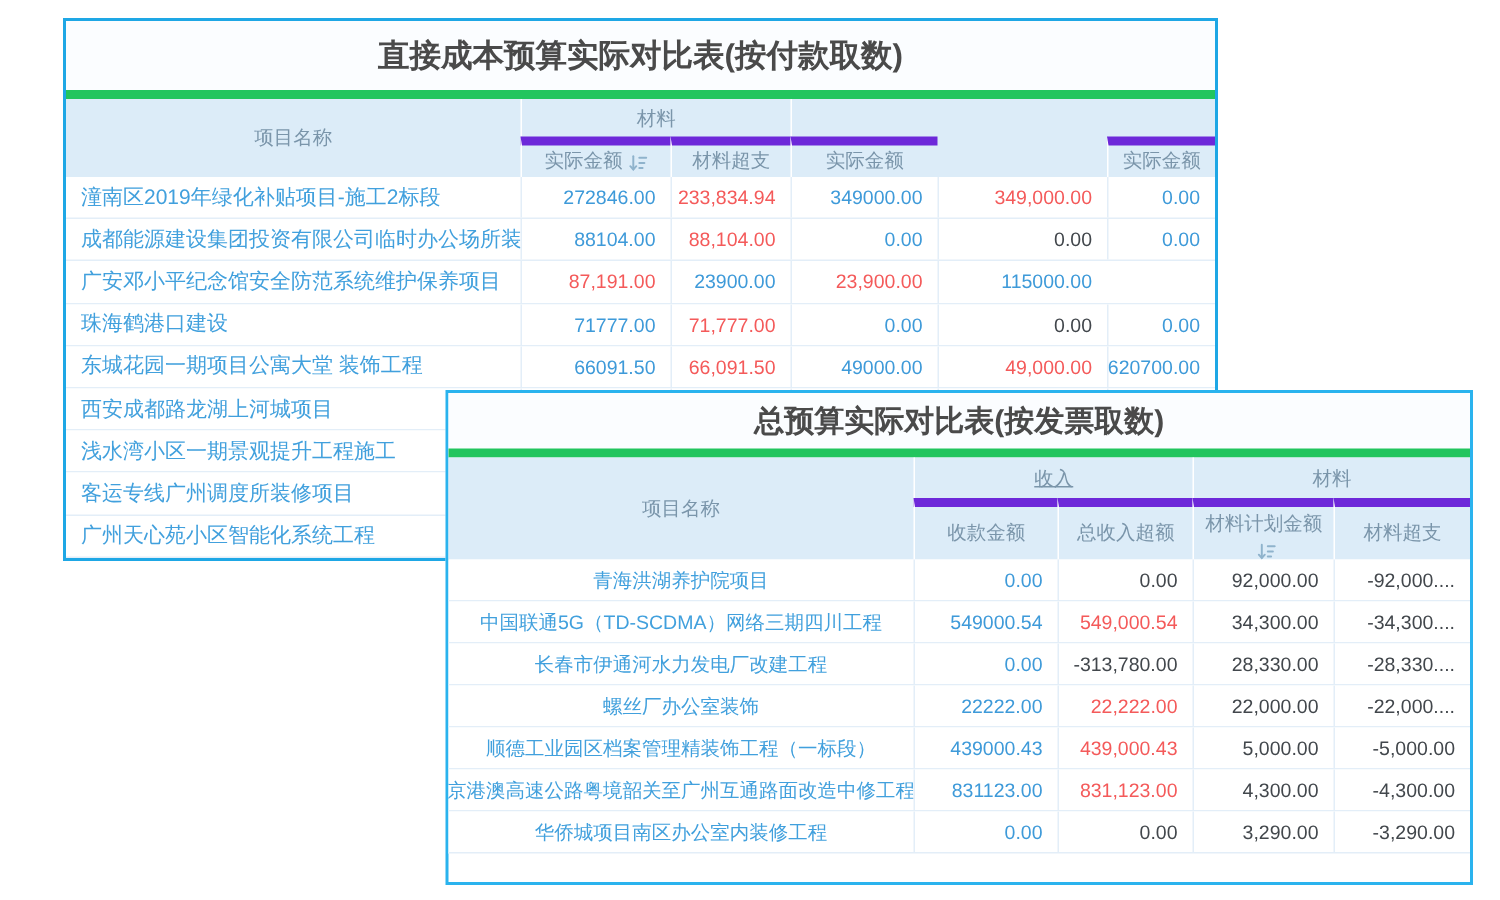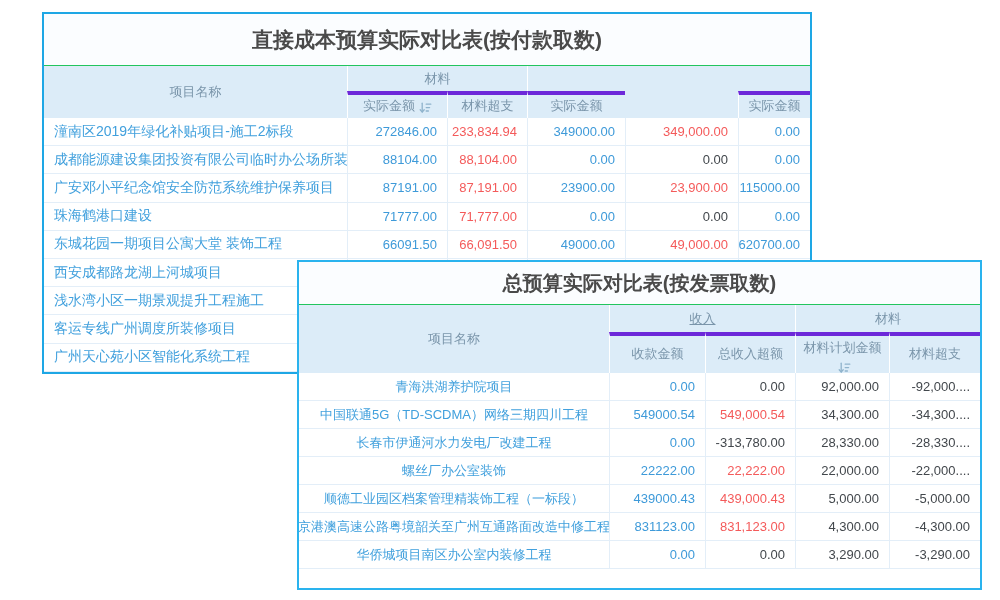--- a/index.html
+++ b/index.html
@@ -1,29 +1,29 @@
 <!DOCTYPE html>
 <html><head>
 <meta charset="utf-8">
 <style>
   *{box-sizing:border-box;margin:0;padding:0}
   body{background:#fff;font-family:"Liberation Sans",sans-serif}
   .canvas{position:relative;width:1000px;height:600px;background:#fff;overflow:hidden}
   .tbl{position:absolute;background:#fff;border-style:solid;border-width:2px}
   .t1{left:42px;top:12px;width:770px;height:362px;border-color:#1ea7e5}
   .t2{left:297px;top:260px;width:685px;height:330px;border-color:#2ab3ee}
-  .t-title{display:flex;align-items:center;justify-content:center;font-weight:bold;color:#4a4a4a;background:#fbfdff;border-bottom:1px solid #22c55e}
+  .t-title{display:flex;align-items:center;justify-content:center;font-weight:bold;color:#4a4a4a;background:#fbfdff;border-bottom:6px solid #22c55e}
   .t1 .t-title{height:52px;font-size:21px}
   .t2 .t-title{height:43px;font-size:20px}
   .t-head{display:grid;background:#dcecf8;color:#7a95aa;font-size:13px}
   .t1 .t-head{grid-template-columns:303px 100px 80px 98px 113px 72px;grid-template-rows:25px 27px}
   .t2 .t-head{grid-template-columns:310px 96px 90px 94px 91px;grid-template-rows:27px 41px}
   .h-name{grid-row:1/span 2;grid-column:1;display:flex;align-items:center;justify-content:center}
   .h-group{grid-row:1;display:flex;align-items:center;justify-content:center;border-left:1px solid #fff}
-  .h-col{grid-row:2;display:flex;align-items:center;justify-content:center;border-left:1px solid #fff;border-top:4px solid #6d28d9;text-align:center;line-height:1.25;padding:0 3px;flex-wrap:wrap}
+  .h-col{grid-row:2;display:flex;align-items:center;justify-content:center;border-left:1px solid #fff;border-top:6px solid #6d28d9;text-align:center;line-height:1.25;padding:0 3px;flex-wrap:wrap}
   .h-col .lbl{white-space:pre-wrap}
   .sort-ic{display:inline-flex;margin-left:4px;position:relative;top:1px}
   .t-body{font-size:13px}
   .t-row{display:grid;align-items:stretch;border-bottom:1px solid #e3eef8;background:#fff}
   .t1 .t-row{grid-template-columns:303px 100px 80px 98px 113px 72px;height:28.2px}
   .t2 .t-row{grid-template-columns:310px 96px 90px 94px 91px;height:28px}
   .t-row>div{display:flex;align-items:center;white-space:nowrap;overflow:hidden}
   .c-name{color:#41a0dd}
   .t1 .c-name{justify-content:flex-start;padding:0 10px;font-size:14px}
   .t2 .c-name{justify-content:center;padding:0 2px;font-size:13px}
@@ -79,21 +79,20 @@
         <div class="t-row">
           <div class="c-name">成都能源建设集团投资有限公司临时办公场所装修工程</div>
           <div class="c-val blue">88104.00</div>
           <div class="c-val red">88,104.00</div>
           <div class="c-val blue">0.00</div>
           <div class="c-val dark">0.00</div>
           <div class="c-val blue">0.00</div>
         </div>
         <div class="t-row">
           <div class="c-name">广安邓小平纪念馆安全防范系统维护保养项目</div>
-          <div class="c-val blue">87191.00</div>
           <div class="c-val red">87,191.00</div>
           <div class="c-val blue">23900.00</div>
           <div class="c-val red">23,900.00</div>
           <div class="c-val blue">115000.00</div>
         </div>
         <div class="t-row">
           <div class="c-name">珠海鹤港口建设</div>
           <div class="c-val blue">71777.00</div>
           <div class="c-val red">71,777.00</div>
           <div class="c-val blue">0.00</div>

